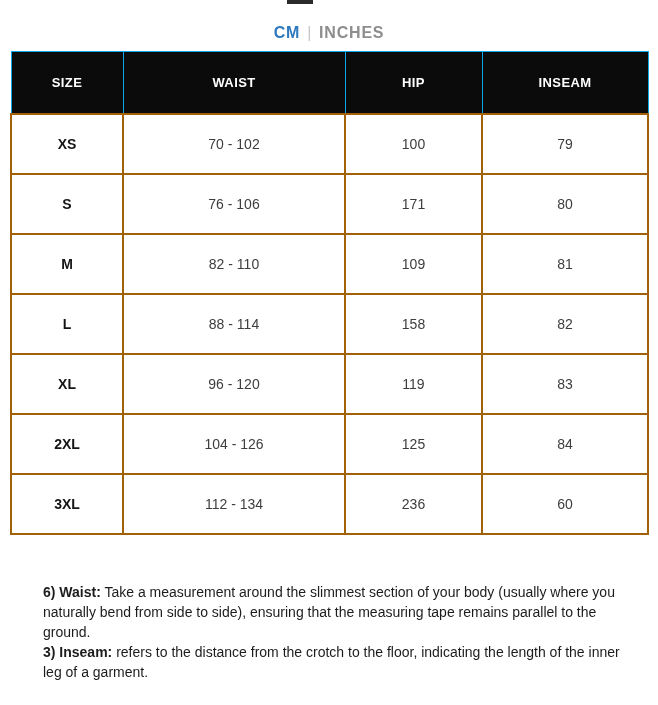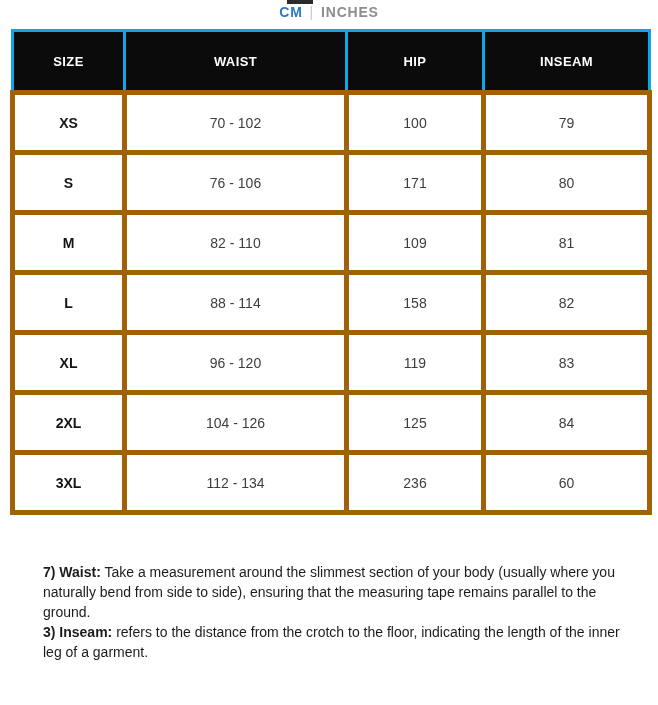--- a/index.html
+++ b/index.html
@@ -20,23 +20,23 @@
   .top-fragment {
     position: absolute;
     left: 287px;
     top: 0;
     width: 26px;
     height: 4px;
     background: #2b2b2b;
   }
   
   .unit-toggle {
-    padding-top: 4px;
+    padding-top: 24px;
     text-align: center;
-    font-size: 14px;
+    font-size: 16px;
     font-weight: bold;
     letter-spacing: 0.8px;
     user-select: none;
   }
   .unit-toggle .unit-cm {
     color: #2e78bd;
     cursor: pointer;
   }
   .unit-toggle .unit-sep {
     color: #c8c8c8;
@@ -60,29 +60,29 @@
   table.size-table col.c-inseam { width: 166px; }
   table.size-table th {
     background: #0b0b0b;
     color: #ffffff;
     font-size: 13px;
     font-weight: bold;
     letter-spacing: 0.4px;
     height: 62px;
     text-align: center;
     vertical-align: middle;
-    border: 3px solid #0ea5e9;
+    border: 1px solid #0ea5e9;
   }
   table.size-table td {
     height: 60px;
     text-align: center;
     vertical-align: middle;
     font-size: 14px;
     color: #3d3d3d;
-    border: 5px solid #a16207;
+    border: 2px solid #a16207;
     background: #ffffff;
   }
   table.size-table td.size-cell {
     font-weight: bold;
     color: #141414;
   }
   
   .notes {
     margin: 47px 26px 0 43px;
     width: 590px;
@@ -159,17 +159,17 @@
       <tr>
         <td class="size-cell">3XL</td>
         <td>112 - 134</td>
         <td>236</td>
         <td>60</td>
       </tr>
     </tbody>
   </table>
 
   <div class="notes">
-    <p><strong>7) Waist:</strong><span> Take a measurement around the slimmest section of your body (usually where you naturally bend from side to side), ensuring that the measuring tape remains parallel to the ground.</span></p>
+    <p><strong>6) Waist:</strong><span> Take a measurement around the slimmest section of your body (usually where you naturally bend from side to side), ensuring that the measuring tape remains parallel to the ground.</span></p>
     <p><strong>3) Inseam:</strong><span> refers to the distance from the crotch to the floor, indicating the length of the inner leg of a garment.</span></p>
   </div>
 
 </div>
 
 </body></html>

